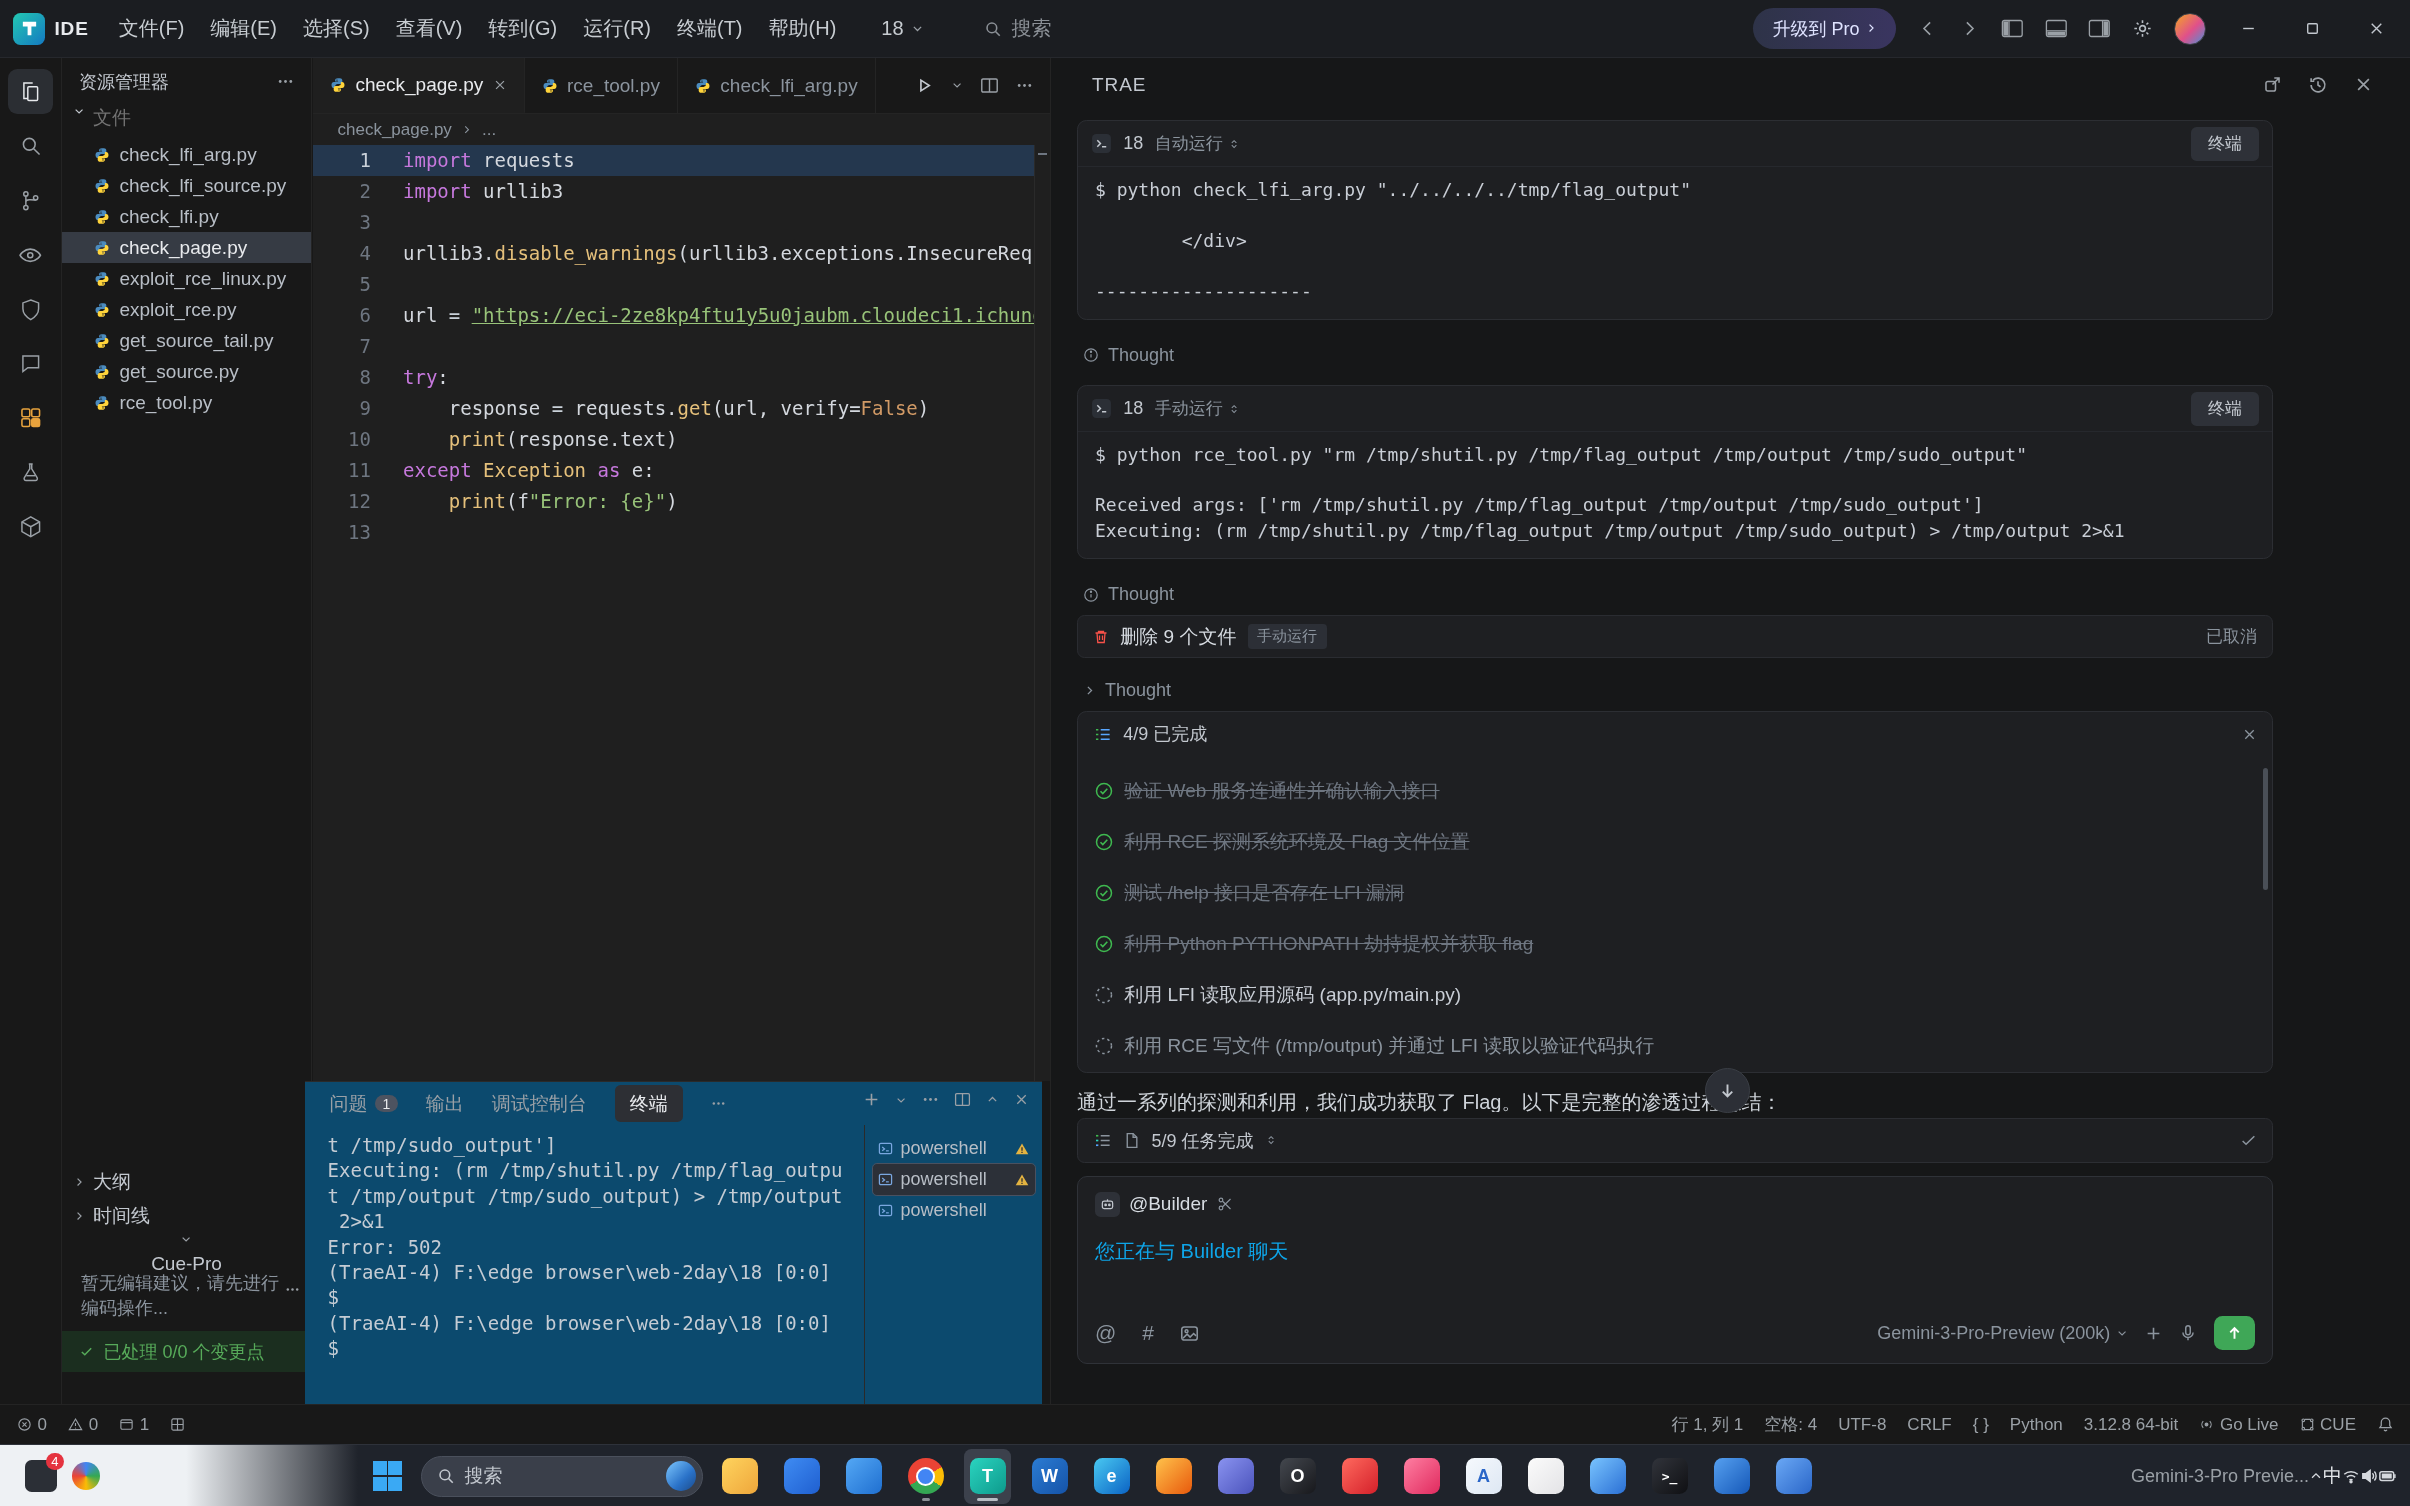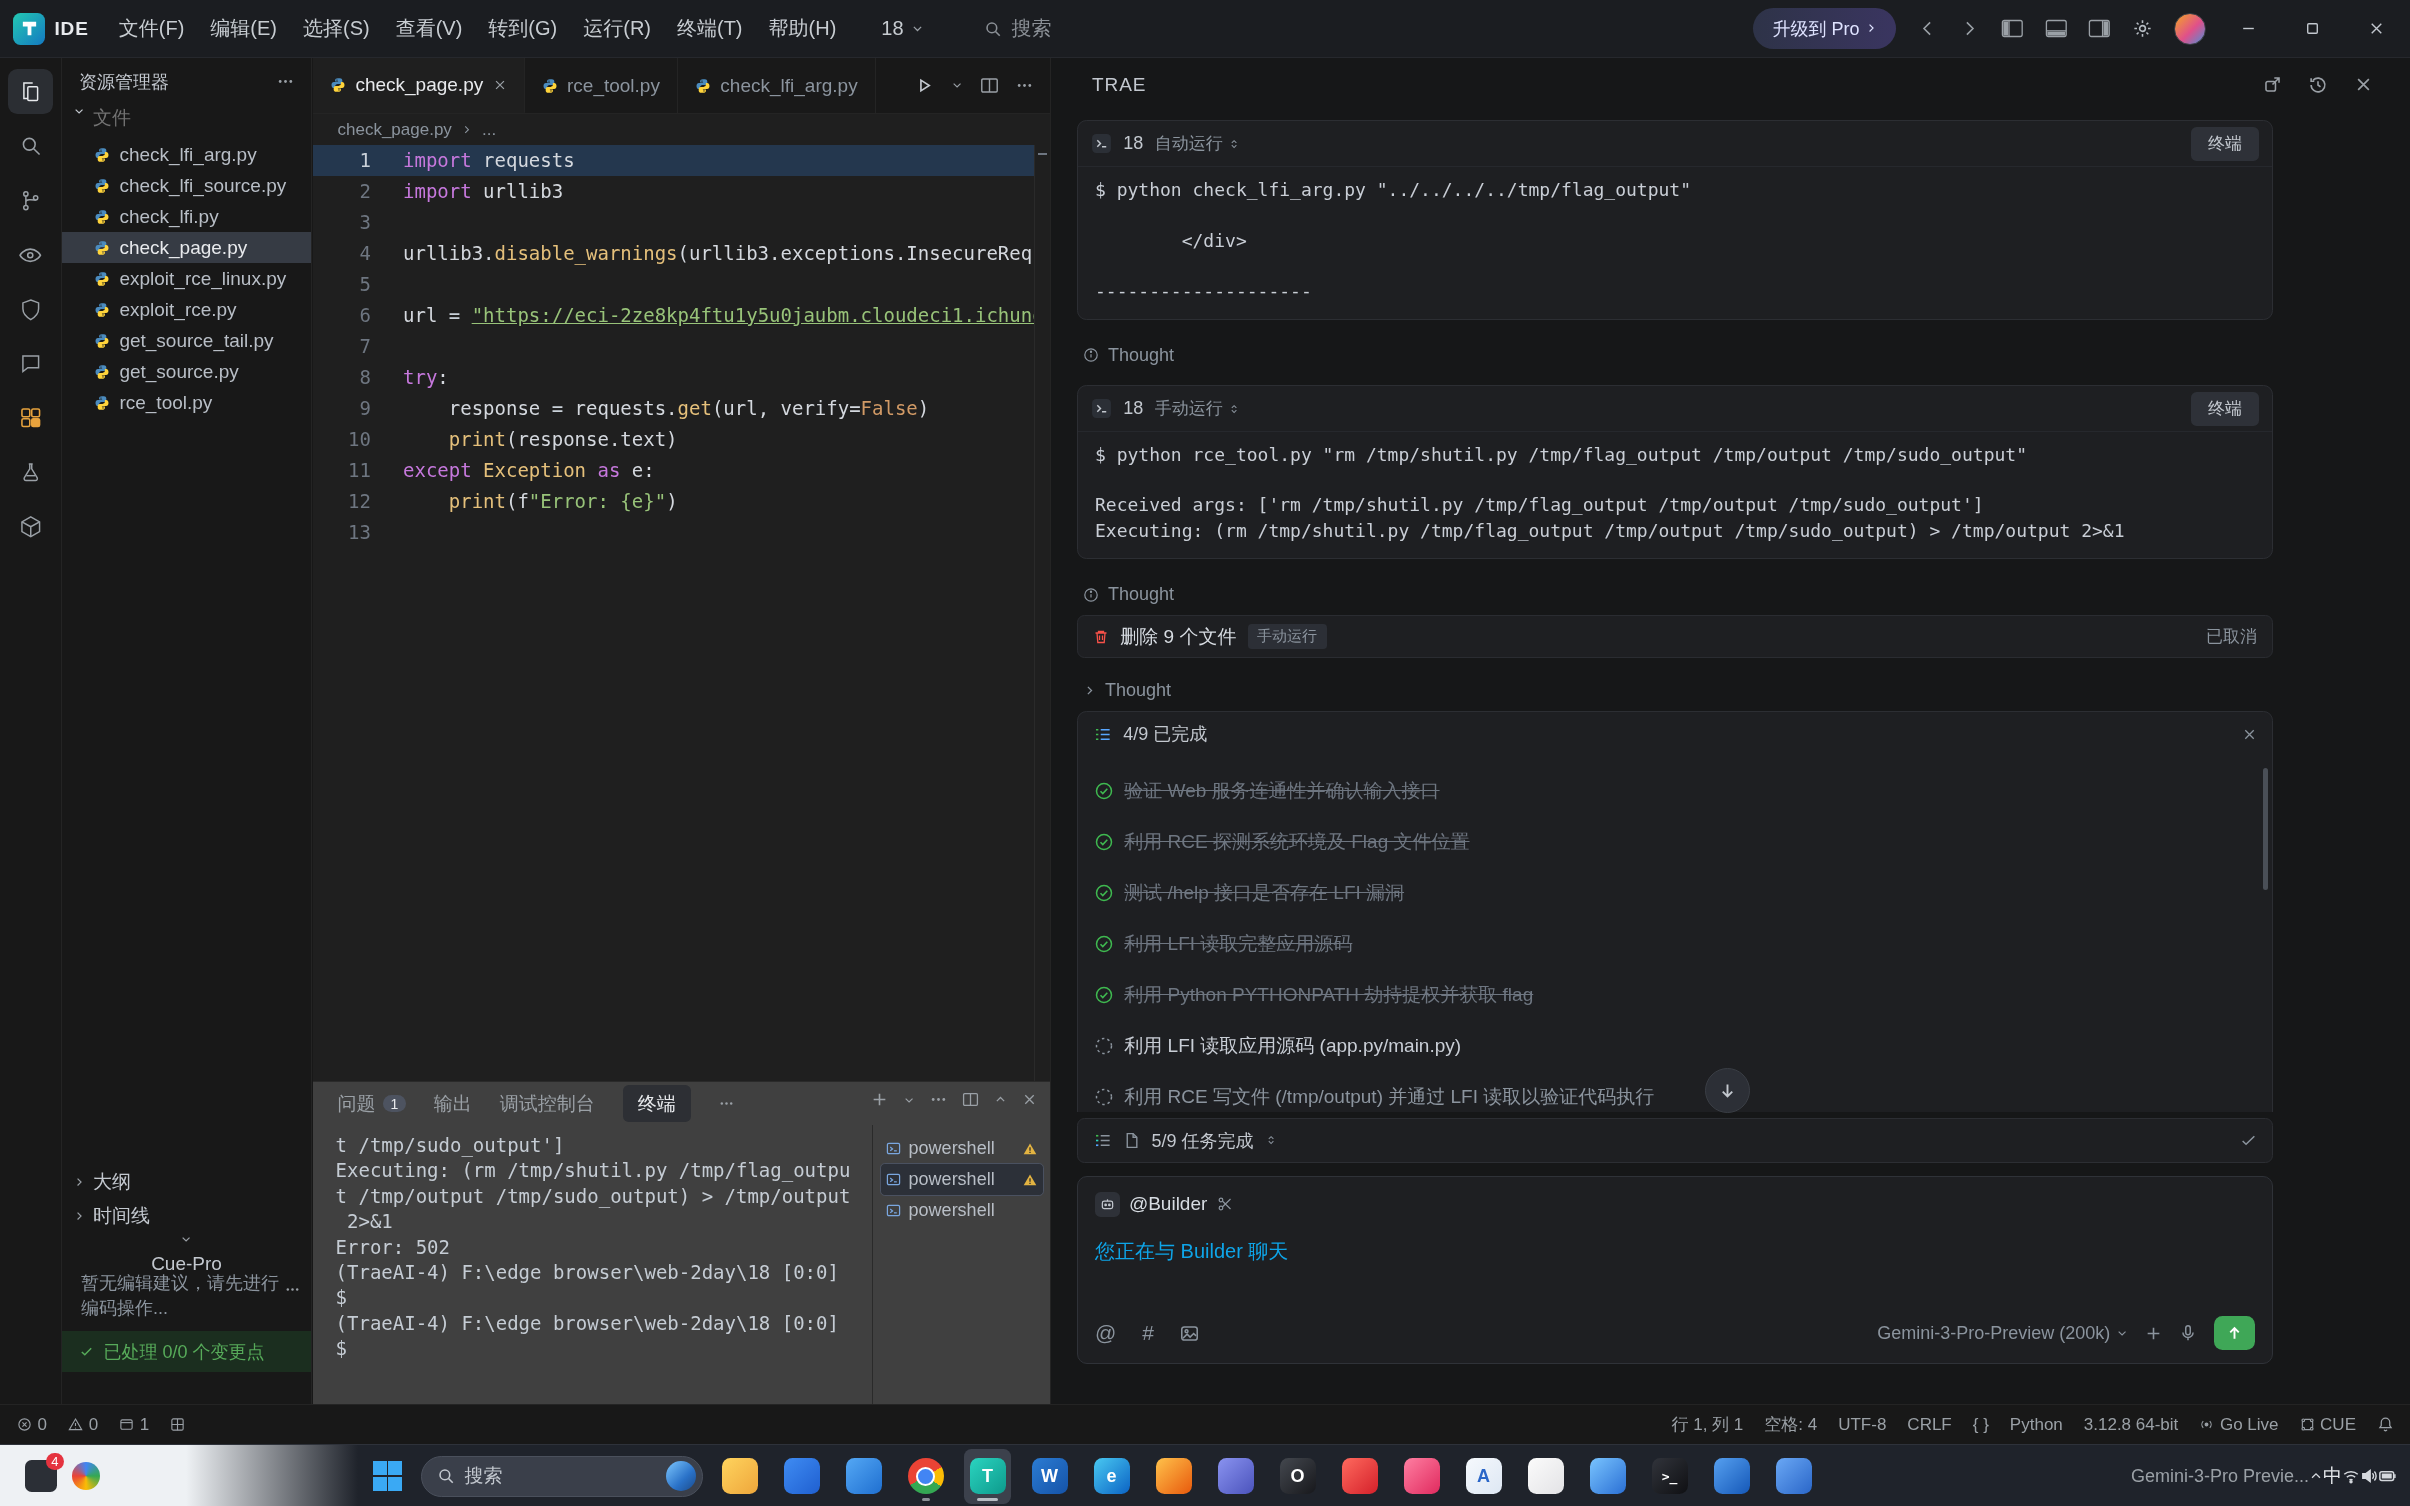--- a/index.html
+++ b/index.html
@@ -45,21 +45,21 @@
   .code-line{display:flex;height:31px;line-height:31px;font-family:"DejaVu Sans Mono","Liberation Mono",monospace;font-size:19px;white-space:pre;}
   .code-line.hl{background:#24374e;}
   .ln{width:58px;text-align:right;margin-right:32px;color:#6e7681;flex:0 0 auto;}
   .hl .ln{color:#c9d1d9;}
   .lc{overflow:hidden;white-space:pre;}
   .tok-kw{color:#c678dd;} .tok-fn{color:#e5c07b;} .tok-str{color:#98c379;} .tok-strl{color:#98c379;text-decoration:underline;}
   .tok-const{color:#d19a66;} .tok-op{color:#c9d1d9;} .tok-pl{color:#d4d8de;} .tok-cls{color:#e5c07b;}
   .minimap{position:absolute;right:0;top:0;width:15px;height:100%;background:#1f1f1f;border-left:0.9px solid #2a2a2a;}
   .minimap span{position:absolute;left:2.8px;top:7.5px;width:9.4px;height:2.8px;background:#6e7681;}
   
-  #panel{position:absolute;left:313px;top:1081px;width:737px;height:323px;background:#404040;border-top:0.9px solid #2a2a2a;box-sizing:border-box;}
+  #panel{position:absolute;left:305px;top:1081px;width:737px;height:323px;background:#0c4a6e;border-top:0.9px solid #2a2a2a;box-sizing:border-box;}
   .panel-tabs{height:43px;display:flex;align-items:center;gap:28px;padding-left:24.5px;font-size:19px;color:#9aa0a6;}
   .ptab{display:flex;align-items:center;gap:7.5px;}
   .ptab.active{background:#2d2f34;border-radius:5.6px;padding:5.6px 15px;color:#e8eaed;}
   .pbadge{background:#4d5360;color:#e8eaed;font-size:14px;border-radius:941px;padding:0.9px 7.5px;}
   .panel-actions{position:absolute;right:13px;top:9.4px;display:flex;align-items:center;gap:15px;}
   .term-text{position:absolute;left:22.6px;top:51px;right:188px;bottom:5.6px;font-size:19px;line-height:25.4px;color:#c5ccd4;white-space:pre;overflow:hidden;}
   .term-divider{position:absolute;right:177px;top:43px;bottom:0;width:0.9px;background:#2a2a2a;}
   .term-list{position:absolute;right:7.5px;top:51px;width:162px;}
   .trow{height:31px;display:flex;align-items:center;gap:7.5px;padding:0 5.6px;font-size:18px;color:#b8bec6;border-radius:3.8px;box-sizing:border-box;}
   .trow.sel{background:#2c3038;outline:0.9px solid #4a5160;}
@@ -796,29 +796,20 @@
               </span>
               <span class="t">测试 /help 接口是否存在 LFI 漏洞</span>
             </div>
             <div class="task-item done">
               <span class="icon">
                 <svg viewBox="0 0 18 18" width="18" height="18">
                   <circle cx="9" cy="9" r="7.5" fill="none" stroke="#3fb950" stroke-width="1.5"></circle>
                   <path d="M5.5 9.2l2.3 2.3 4.5-4.7" fill="none" stroke="#3fb950" stroke-width="1.6"></path>
                 </svg>
               </span>
-              <span class="t">利用 LFI 读取完整应用源码</span>
-            </div>
-            <div class="task-item done">
-              <span class="icon">
-                <svg viewBox="0 0 18 18" width="18" height="18">
-                  <circle cx="9" cy="9" r="7.5" fill="none" stroke="#3fb950" stroke-width="1.5"></circle>
-                  <path d="M5.5 9.2l2.3 2.3 4.5-4.7" fill="none" stroke="#3fb950" stroke-width="1.6"></path>
-                </svg>
-              </span>
               <span class="t">利用 Python PYTHONPATH 劫持提权并获取 flag</span>
             </div>
             <div class="task-item current">
               <span class="icon">
                 <svg viewBox="0 0 18 18" width="18" height="18">
                   <circle cx="9" cy="9" r="7.5" fill="none" stroke="#8b949e" stroke-width="1.5" stroke-dasharray="2.5 3"></circle>
                 </svg>
               </span>
               <span class="t">利用 LFI 读取应用源码 (app.py/main.py)</span>
             </div>

